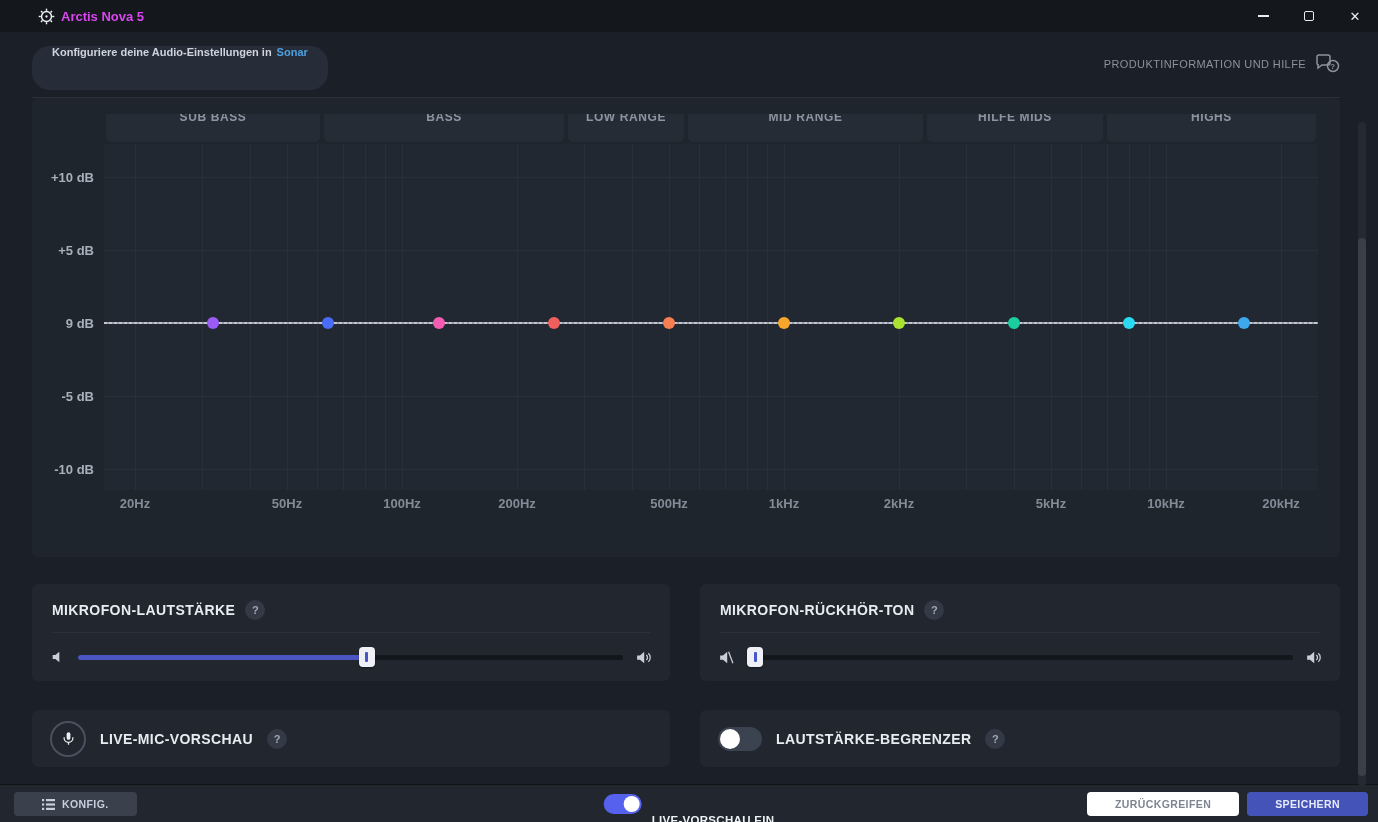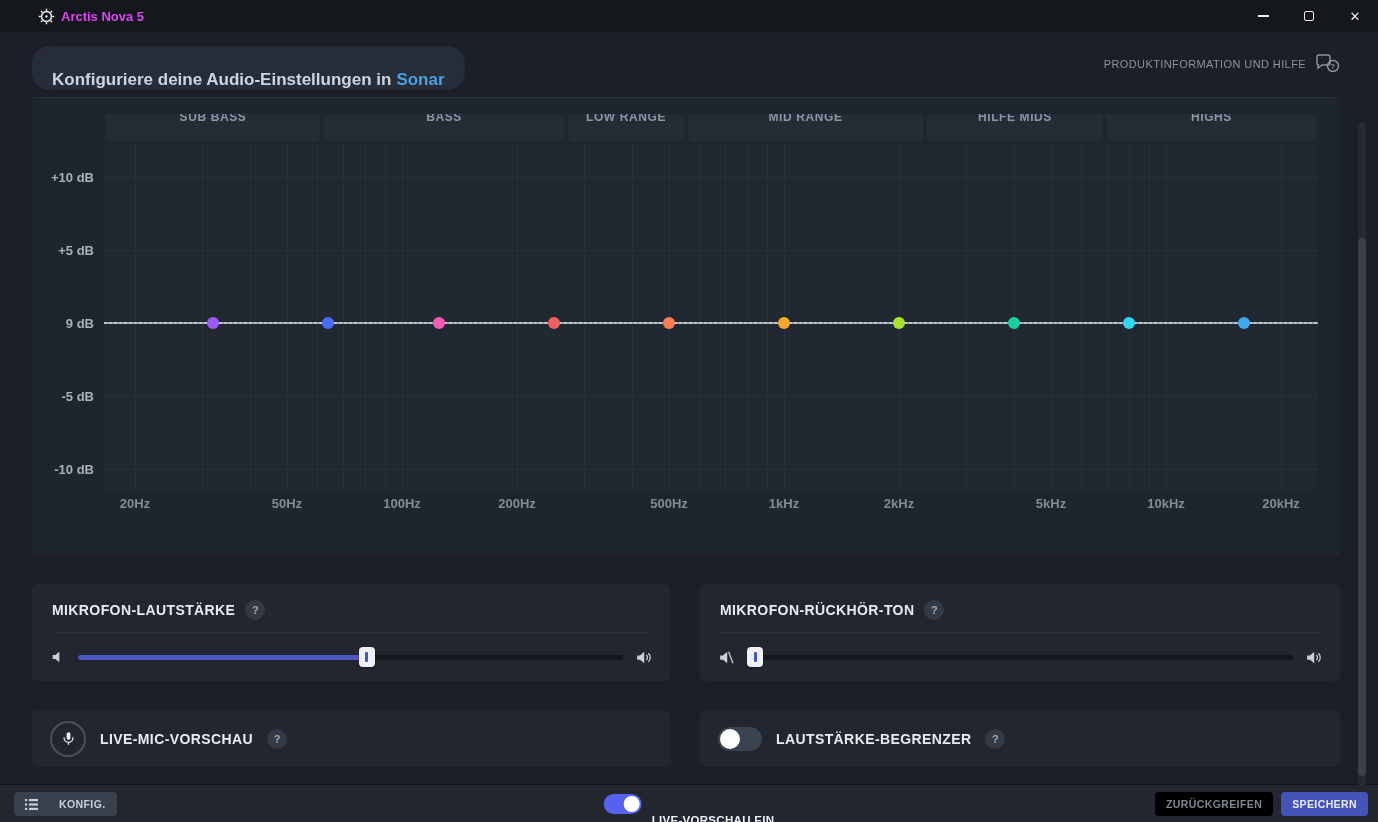--- a/index.html
+++ b/index.html
@@ -18,21 +18,21 @@
   .titlebar .logo{margin-left:38px;display:flex;align-items:center;}
   .titlebar .wtitle{margin-left:6px;font-size:13px;color:#d946ef;font-weight:bold;}
   .wcontrols{position:absolute;right:0;top:0;height:32px;display:flex;}
   .wbtn{width:46px;height:32px;display:flex;align-items:center;justify-content:center;cursor:pointer;color:#e9ecf1;}
   .min-glyph{width:11px;height:1.5px;background:#e9ecf1;}
   .max-glyph{width:10px;height:10px;border:1.5px solid #e9ecf1;border-radius:2px;}
   .close-glyph{font-size:13px;line-height:1;}
 
   
   .banner{position:absolute;left:32px;top:46px;height:44px;border-radius:18px;background:var(--pill);
-    display:flex;align-items:flex-end;padding:0 20px;font-size:17px;font-weight:700;color:#ced4de;}
+    display:flex;align-items:flex-start;padding:0 20px;font-size:11px;font-weight:700;color:#ced4de;}
   .banner .link{color:#4da0e0;margin-left:5px;cursor:pointer;}
   .helpline{position:absolute;right:38px;top:52px;height:24px;display:flex;align-items:center;gap:8px;
     color:#8b929d;font-size:11px;letter-spacing:.4px;cursor:pointer;}
   .hr-top{position:absolute;left:32px;top:97px;width:1308px;height:1px;background:var(--divider);}
 
   
   .chart-panel{position:absolute;left:32px;top:98px;width:1308px;height:459px;background:var(--panel);border-radius:6px;}
   .eq-bands{position:absolute;left:72px;top:16px;width:1214px;height:30px;overflow:hidden;}
   .band-cell{position:absolute;top:-22px;height:50px;background:var(--cell);border-radius:5px;
     display:flex;align-items:center;justify-content:center;font-size:12px;font-weight:700;
@@ -72,28 +72,28 @@
   .toggle.on{background:#5661ee;}
   .tg-lg{width:44px;height:24px;}
   .tg-lg .knob{width:20px;height:20px;}
   .tg-sm{width:38px;height:20px;}
   .tg-sm .knob{width:16px;height:16px;}
   .tg-sm.on .knob{left:20px;}
 
   
   .footer{position:absolute;left:0;bottom:0;width:100%;height:38px;background:var(--footerbg);
     border-top:1px solid #101216;}
-  .btn{display:inline-flex;align-items:center;justify-content:center;gap:21px;height:24px;border:none;
-    border-radius:4px;font-size:10.5px;font-weight:700;letter-spacing:.4px;cursor:pointer;padding:0 11px;}
+  .btn{display:inline-flex;align-items:center;justify-content:center;gap:7px;height:24px;border:none;
+    border-radius:4px;font-size:10.5px;font-weight:700;letter-spacing:.4px;cursor:pointer;padding:0 28px;}
   .btn-konfig{position:absolute;left:14px;top:7px;background:var(--btn-gray);color:#c8cedb;}
   .footer-center{position:absolute;left:50%;transform:translateX(-50%);top:0;height:100%;
     display:flex;align-items:center;gap:10px;}
   .footer-center .lbl{font-size:11.5px;font-weight:700;letter-spacing:.3px;color:#eef1f5;margin-top:32px;}
   .footer-right{position:absolute;right:10px;top:7px;display:flex;gap:8px;}
-  .btn-revert{background:#000000;color:#7e8591;}
+  .btn-revert{background:#ffffff;color:#7e8591;}
   .btn-save{background:#4453b8;color:#e8ebf8;}
 
   
   .scrollbar{position:absolute;right:12px;top:122px;width:8px;height:664px;border-radius:4px;background:#252a32;}
   .scroll-thumb{position:absolute;left:0;top:116px;width:8px;height:538px;border-radius:4px;background:#394049;cursor:pointer;}
 </style>
 </head>
 <body>
 
 <div class="app">

